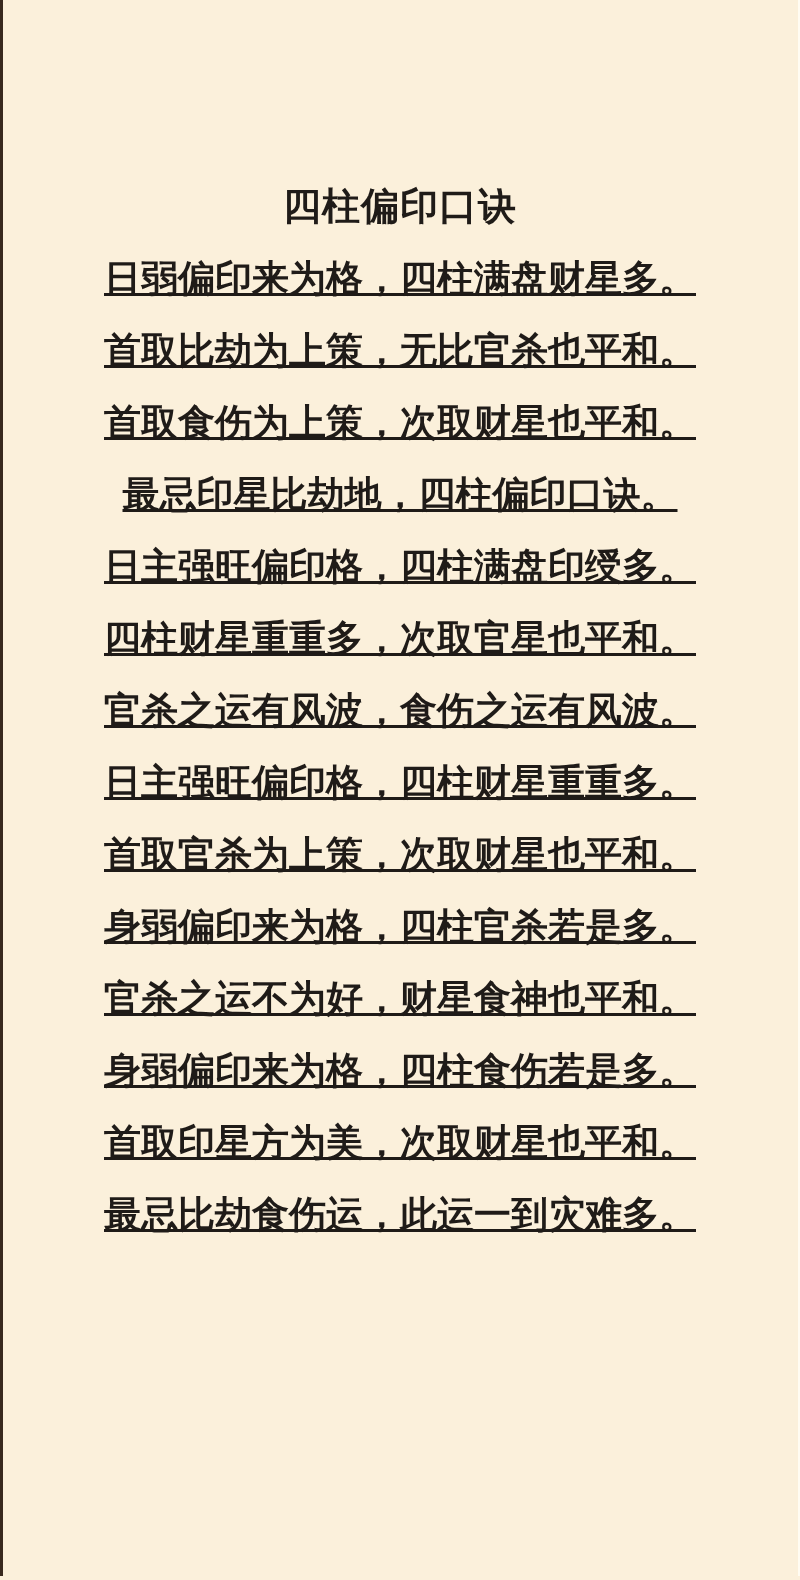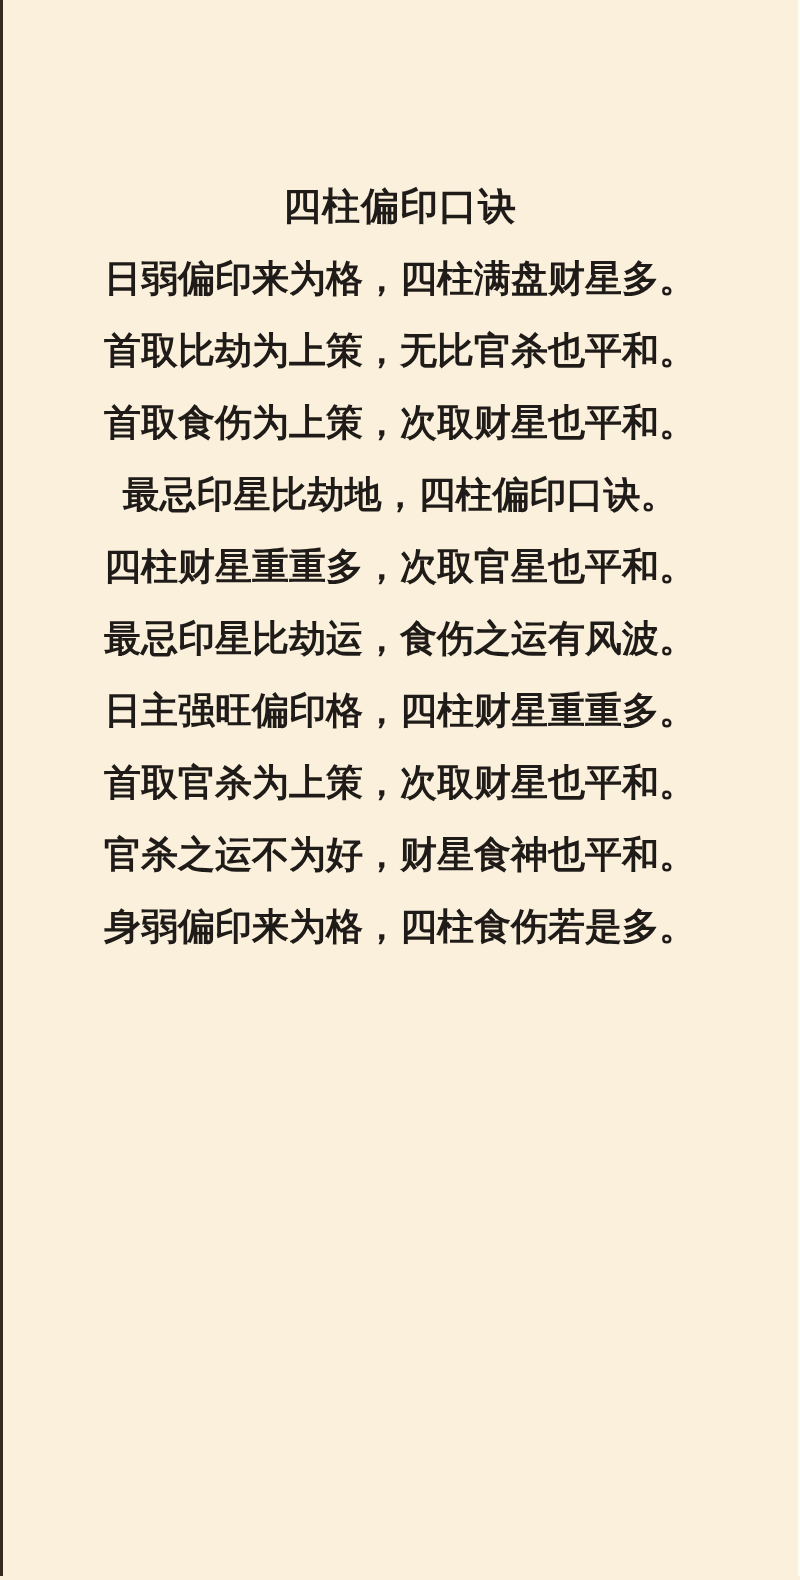--- a/index.html
+++ b/index.html
@@ -52,36 +52,41 @@
     color: var(--text);
   }
   .line {
     margin: 11px;
     font-size: 37px;
     font-weight: 700;
     line-height: 61px;
     letter-spacing: 0;
     white-space: nowrap;
     color: var(--text);
+    text-decoration: underline;
   }
 </style>
 </head>
 <body>
 
 <div class="page">
   <div class="edge edge-left"></div>
   <div class="edge edge-right"></div>
   <div class="content">
     <h1 class="title">四柱偏印口诀</h1>
     <div>
       <p class="line">日弱偏印来为格，四柱满盘财星多。</p>
       <p class="line">首取比劫为上策，无比官杀也平和。</p>
       <p class="line">首取食伤为上策，次取财星也平和。</p>
       <p class="line">最忌印星比劫地，四柱偏印口诀。</p>
+      <p class="line">日主强旺偏印格，四柱满盘印绶多。</p>
       <p class="line">四柱财星重重多，次取官星也平和。</p>
-      <p class="line">最忌印星比劫运，食伤之运有风波。</p>
+      <p class="line">官杀之运有风波，食伤之运有风波。</p>
       <p class="line">日主强旺偏印格，四柱财星重重多。</p>
       <p class="line">首取官杀为上策，次取财星也平和。</p>
+      <p class="line">身弱偏印来为格，四柱官杀若是多。</p>
       <p class="line">官杀之运不为好，财星食神也平和。</p>
       <p class="line">身弱偏印来为格，四柱食伤若是多。</p>
+      <p class="line">首取印星方为美，次取财星也平和。</p>
+      <p class="line">最忌比劫食伤运，此运一到灾难多。</p>
     </div>
   </div>
 </div>
 
 </body></html>

